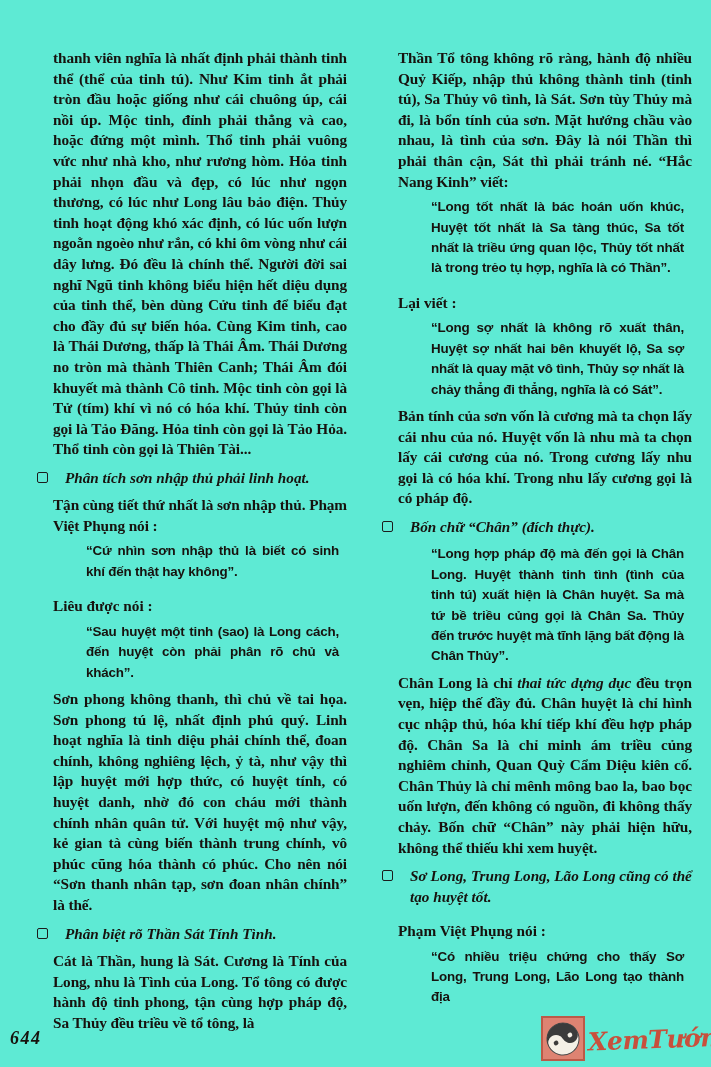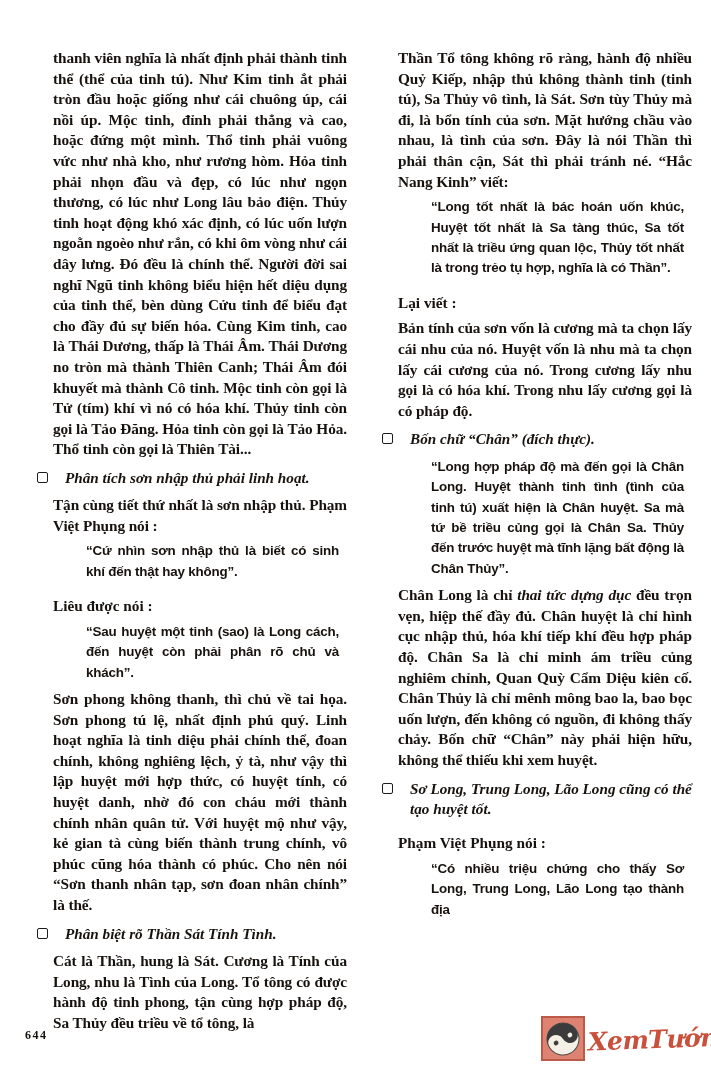--- a/index.html
+++ b/index.html
@@ -1,19 +1,19 @@
 <!DOCTYPE html>
 <html><head>
 <meta charset="utf-8">
 <style>
   html,body{margin:0;padding:0;background:#e8e8e8;}
   .page{
     position:relative;
     width:711px;height:1067px;
-    background:#ffffff;
+    background:#5eead4;
     overflow:hidden;
     font-family:"Liberation Serif","DejaVu Serif",serif;
     color:#17120e;
   }
   .col{position:absolute;top:48px;width:294px;}
   .col-left{left:53px;}
   .col-right{left:398px;}
   .para{
     margin:0 0 5px 0;
     font-size:15.3px;line-height:20.6px;
@@ -41,22 +41,22 @@
     font-style:italic;font-weight:bold;
   }
   .bullet{
     position:absolute;left:-28px;top:4px;
     width:9px;height:9px;
     border:1.7px solid #1c1c1c;
     border-radius:2px;
     background:transparent;
   }
   .page-num{
-    position:absolute;left:25px;top:1028px;
-    font-size:12px;font-weight:bold;letter-spacing:1.5px;
+    position:absolute;left:10px;top:1028px;
+    font-size:18px;font-weight:bold;letter-spacing:1.5px;font-style:italic;
   }
   .logo{
     position:absolute;left:541px;top:1016px;
     display:flex;align-items:center;gap:3px;
   }
   .logo-box{
     width:44px;height:45px;
     background:#de8372;
     border:2px solid #bb5a48;
     box-sizing:border-box;
@@ -97,20 +97,21 @@
       <span>Phân biệt rõ Thần Sát Tính Tình.</span>
     </div>
 
     <p class="para">Cát là Thần, hung là Sát. Cương là Tính của Long, nhu là Tình của Long. Tổ tông có được hành độ tinh phong, tận cùng hợp pháp độ, Sa Thủy đều triều về tổ tông, là</p>
   </div>
 
   <div class="col col-right">
     <p class="para">Thần Tổ tông không rõ ràng, hành độ nhiều Quỷ Kiếp, nhập thủ không thành tinh (tinh tú), Sa Thủy vô tình, là Sát. Sơn tùy Thủy mà đi, là bổn tính của sơn. Mặt hướng chầu vào nhau, là tình của sơn. Đây là nói Thần thì phải thân cận, Sát thì phải tránh né. “Hắc Nang Kinh” viết:</p>
     <p class="quote">“Long tốt nhất là bác hoán uốn khúc, Huyệt tốt nhất là Sa tàng thúc, Sa tốt nhất là triều ứng quan lộc, Thủy tốt nhất là trong trẻo tụ hợp, nghĩa là có Thần”.</p>
     <p class="speaker">Lại viết :</p>
+    <p class="quote">“Long sợ nhất là không rõ xuất thân, Huyệt sợ nhất hai bên khuyết lộ, Sa sợ nhất là quay mặt vô tình, Thủy sợ nhất là chảy thẳng đi thẳng, nghĩa là có Sát”.</p>
     <p class="para">Bản tính của sơn vốn là cương mà ta chọn lấy cái nhu của nó. Huyệt vốn là nhu mà ta chọn lấy cái cương của nó. Trong cương lấy nhu gọi là có hóa khí. Trong nhu lấy cương gọi là có pháp độ.</p>
 
     <div class="heading">
       <span class="bullet"></span>
       <span>Bốn chữ “Chân” (đích thực).</span>
     </div>
 
     <p class="quote">“Long hợp pháp độ mà đến gọi là Chân Long. Huyệt thành tinh tình (tình của tinh tú) xuất hiện là Chân huyệt. Sa mà tứ bề triều củng gọi là Chân Sa. Thủy đến trước huyệt mà tĩnh lặng bất động là Chân Thủy”.</p>
 
     <p class="para"><span>Chân Long là chỉ </span><i>thai tức dựng dục</i><span> đều trọn vẹn, hiệp thế đầy đủ. Chân huyệt là chỉ hình cục nhập thủ, hóa khí tiếp khí đều hợp pháp độ. Chân Sa là chỉ minh ám triều củng nghiêm chỉnh, Quan Quỳ Cẩm Diệu kiên cố. Chân Thủy là chỉ mênh mông bao la, bao bọc uốn lượn, đến không có nguồn, đi không thấy chảy. Bốn chữ “Chân” này phải hiện hữu, không thể thiếu khi xem huyệt.</span></p>

